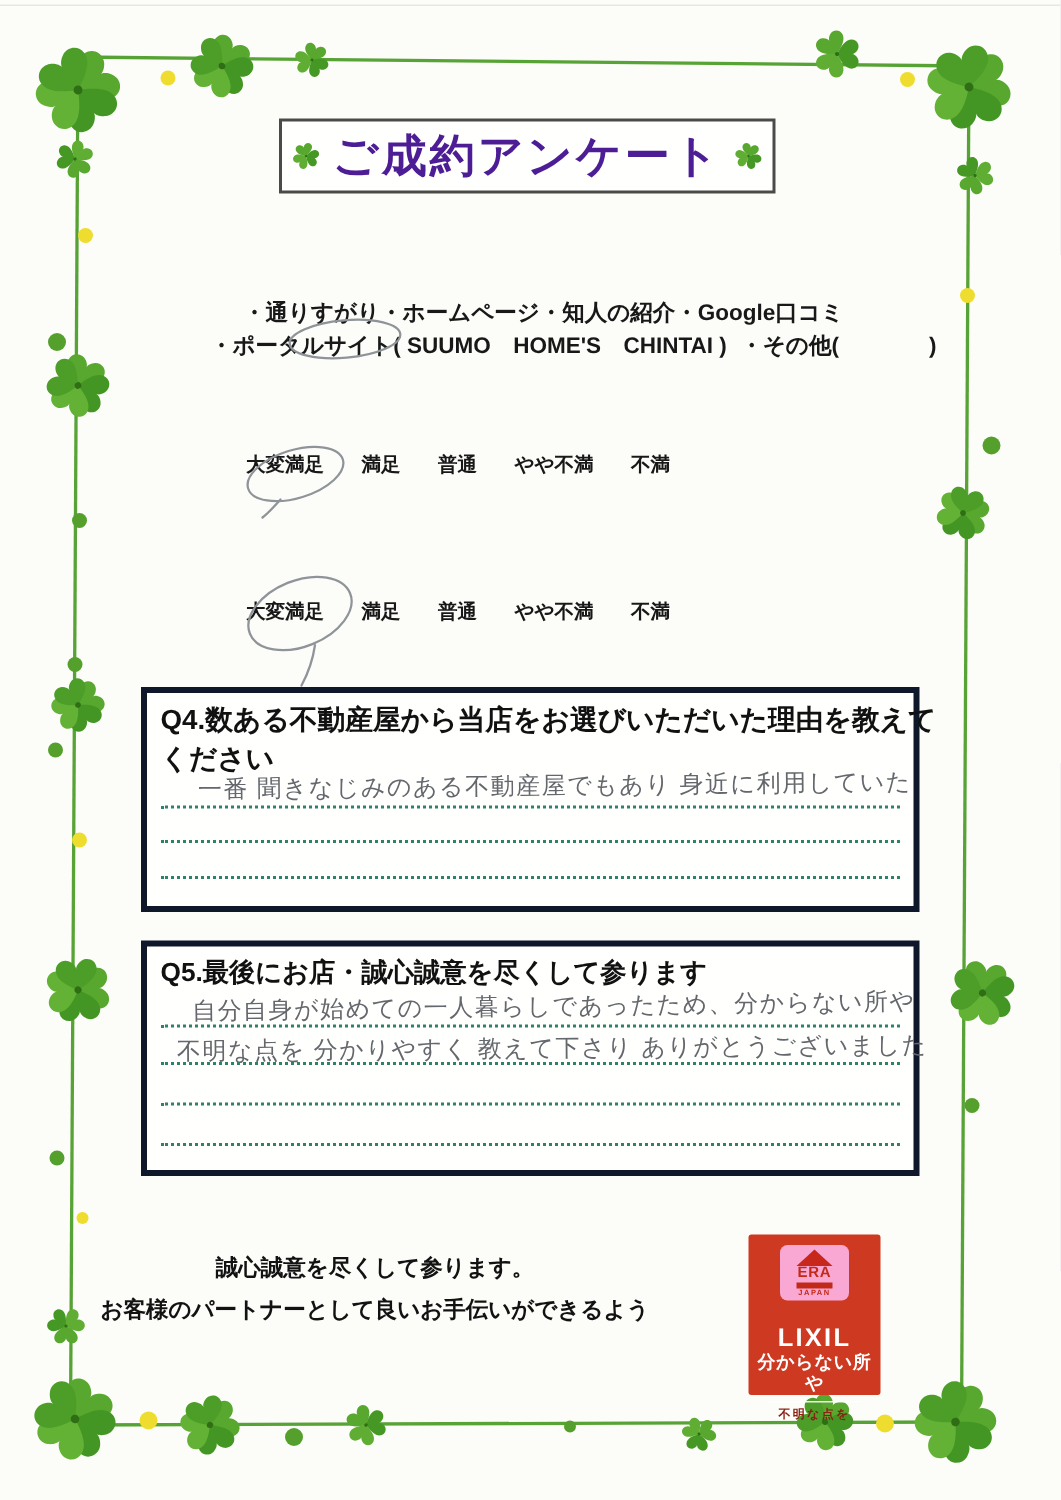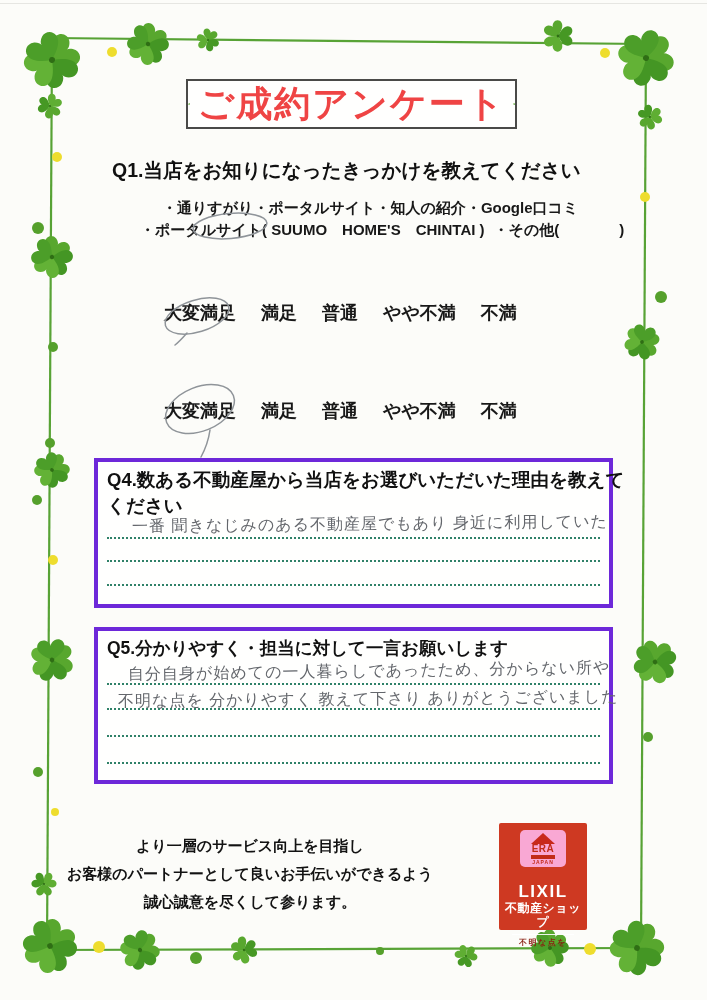--- a/index.html
+++ b/index.html
@@ -6,36 +6,36 @@
   #page{position:relative;width:707px;height:1000px;margin:0 auto;background:#fcfcf9;
         overflow:hidden;font-family:"Liberation Sans","DejaVu Sans",sans-serif;color:#151515;}
   #page *{box-sizing:border-box;}
   .abs{position:absolute;}
   #scanline{left:0;top:3px;width:707px;height:1px;background:#e6e6e2;}
   #decor{left:0;top:0;pointer-events:none;}
 
   
   #title-box{left:186px;top:79px;width:331px;height:50px;border:2px solid #4a4a48;background:#fffffe;
              display:flex;align-items:center;justify-content:center;gap:7px;}
-  #title-text{font-size:36px;font-weight:900;letter-spacing:2px;color:#ef4444;white-space:nowrap;}
+  #title-text{font-size:30px;font-weight:900;letter-spacing:2px;color:#4c1d95;white-space:nowrap;}
 
   
   .qhead{font-weight:800;color:#111;white-space:nowrap;}
   #q1-heading{left:112px;top:157px;font-size:19.5px;}
   #q2-heading{left:110px;top:264px;font-size:19px;}
   #q3-heading{left:110px;top:358px;font-size:19px;}
   .optrow{display:flex;white-space:nowrap;font-weight:700;color:#181818;}
   #q1-row1{left:162px;top:199px;gap:0;font-size:15px;}
   #q1-row2{left:140px;top:221px;gap:9px;font-size:15px;}
-  .ratings{font-size:18px;font-weight:800;gap:25px;}
+  .ratings{font-size:13px;font-weight:800;gap:25px;}
   #q2-options{left:164px;top:301px;}
   #q3-options{left:164px;top:399px;}
 
   
-  .qbox{left:94px;width:519px;border:4px solid #6d28d9;background:#fffffe;}
+  .qbox{left:94px;width:519px;border:4px solid #0f172a;background:#fffffe;}
   #q4-box{top:458px;height:150px;}
   #q5-box{top:627px;height:157px;}
   .boxhead{position:absolute;left:9px;font-size:18.5px;font-weight:800;color:#111;white-space:nowrap;}
   .dotline{position:absolute;left:9px;right:9px;height:0;border-bottom:2.5px dotted #2f8168;}
   .hand{position:absolute;color:#64676c;font-size:16px;font-weight:500;letter-spacing:1px;white-space:nowrap;}
 
   
   .annot{pointer-events:none;}
   .annot path,.annot ellipse{fill:none;stroke:#8f9499;stroke-width:1.5px;stroke-linecap:round;}
 
@@ -134,24 +134,23 @@
   <div class="abs" id="title-box">
     <svg width="22" height="22" viewBox="-22 -22 44 44">
       <use href="#c3" transform="scale(.85) rotate(-15)"></use>
     </svg>
     <div id="title-text">ご成約アンケート</div>
     <svg width="22" height="22" viewBox="-22 -22 44 44">
       <use href="#c3" transform="scale(.85) rotate(15)"></use>
     </svg>
   </div>
 
-  <div class="abs qhead" id="q1-heading">Q1.当店をお知りになったきっかけを教えてください</div>
   <div class="abs optrow" id="q1-row1">
     <span>・通りすがり</span>
-    <span>・ポータルサイト</span>
+    <span>・ホームページ</span>
     <span>・知人の紹介</span>
     <span>・Google口コミ</span>
   </div>
   <div class="abs optrow" id="q1-row2">
     <span>・ポータルサイト( SUUMO　HOME'S　CHINTAI )</span>
     <span>・その他(　　　　)</span>
   </div>
   <svg class="abs annot" style="left:189px;top:206px" width="90" height="42">
     <ellipse cx="41" cy="20" rx="37" ry="12.5" transform="rotate(-5 41 20)"></ellipse>
   </svg>
@@ -183,41 +182,40 @@
   <div class="abs qbox" id="q4-box">
     <div class="boxhead" style="top:5px">Q4.数ある不動産屋から当店をお選びいただいた理由を教えて</div>
     <div class="boxhead" style="top:31px">ください</div>
     <div class="hand" style="left:34px;top:52px;transform:rotate(-.6deg)">一番 聞きなじみのある不動産屋でもあり 身近に利用していた</div>
     <div class="dotline" style="top:75px"></div>
     <div class="dotline" style="top:98px"></div>
     <div class="dotline" style="top:122px"></div>
   </div>
 
   <div class="abs qbox" id="q5-box">
-    <div class="boxhead" style="top:5px;font-size:17.5px">Q5.分かりやすく・担当に対して一言お願いします</div>
+    <div class="boxhead" style="top:5px;font-size:17.5px">Q5.最後にお店・誠心誠意を尽くして参ります</div>
     <div class="hand" style="left:30px;top:30px;transform:rotate(-.8deg)">自分自身が始めての一人暮らしであったため、分からない所や</div>
     <div class="hand" style="left:20px;top:58px;transform:rotate(-.5deg)">不明な点を 分かりやすく 教えて下さり ありがとうございました</div>
     <div class="dotline" style="top:52px"></div>
     <div class="dotline" style="top:77px"></div>
     <div class="dotline" style="top:104px"></div>
     <div class="dotline" style="top:131px"></div>
   </div>
 
   <div class="abs" id="footer">
-    <div>より一層のサービス向上を目指し</div>
+    <div>誠心誠意を尽くして参ります。</div>
     <div>お客様のパートナーとして良いお手伝いができるよう</div>
-    <div>誠心誠意を尽くして参ります。</div>
   </div>
 
   <div class="abs" id="logo">
     <div id="era-badge">
       <div id="era-roof"></div>
       <div id="era-text">ERA</div>
       <div id="era-bar"></div>
       <div id="era-japan">JAPAN</div>
     </div>
     <div id="logo-brand">LIXIL</div>
-    <div id="logo-brand-sub">不動産ショップ</div>
+    <div id="logo-brand-sub">分からない所や</div>
     <div id="logo-divider"></div>
     <div id="logo-store">不明な点を</div>
   </div>
 
 </div>
 
 </body></html>

